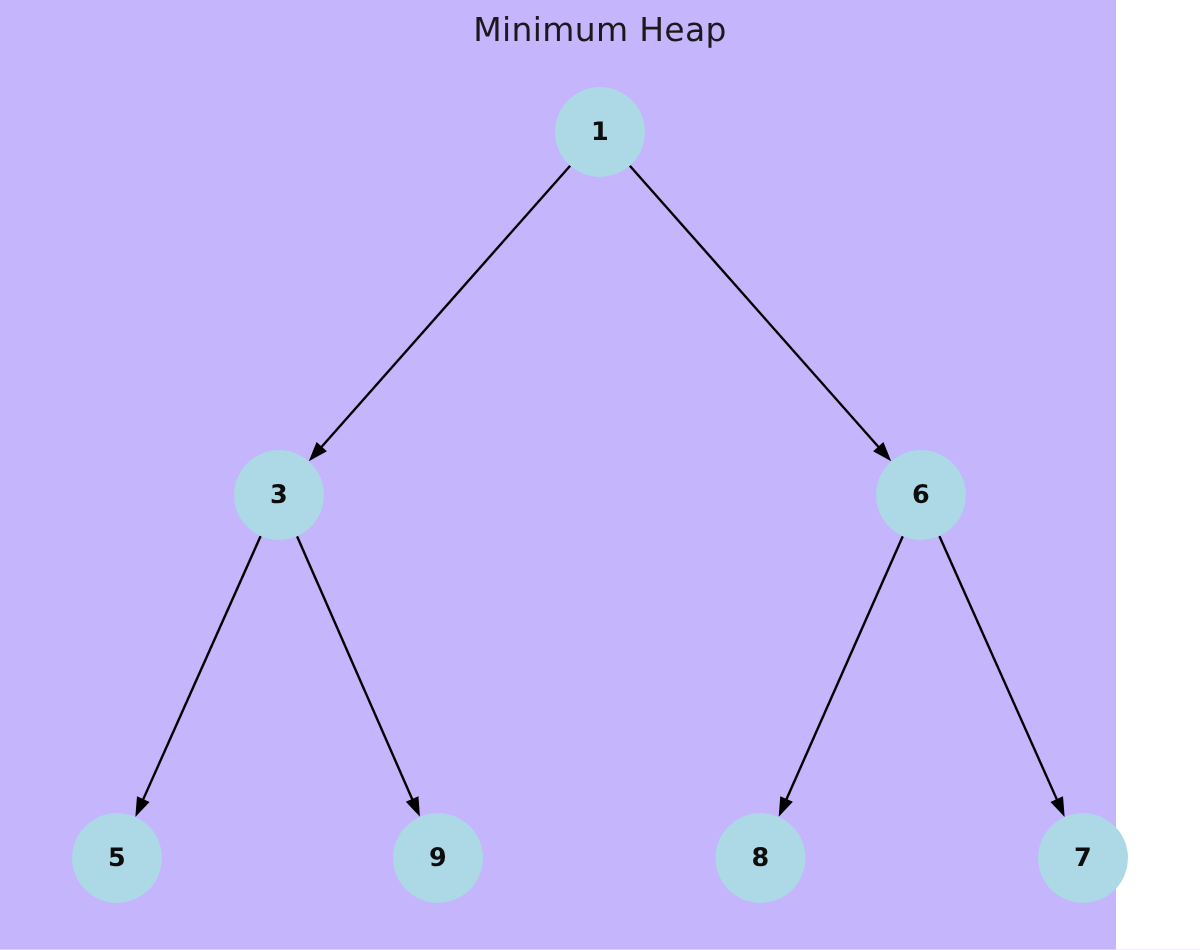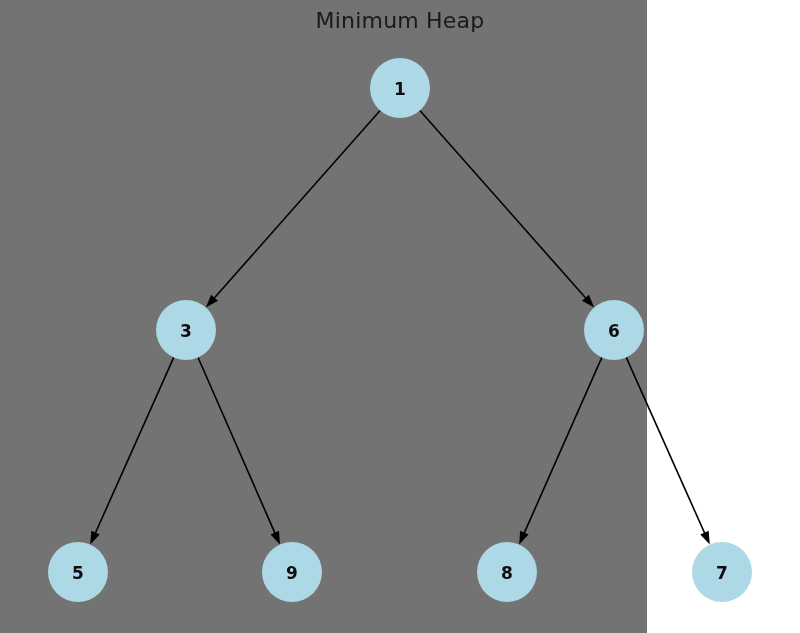--- a/index.html
+++ b/index.html
@@ -9,23 +9,23 @@
     background: #ffffff;
   }
   body {
     width: 800px;
     height: 633px;
     overflow: hidden;
     font-family: "DejaVu Sans", "Liberation Sans", sans-serif;
   }
   #figure {
     position: relative;
-    width: 647px;
+    width: 744px;
     height: 633px;
-    background: #737373;
+    background: #c4b5fd;
   }
   #figure-title {
     position: absolute;
     left: 0;
     top: 6px;
     width: 800px;
     text-align: center;
     font-family: "DejaVu Sans", "Liberation Sans", sans-serif;
     font-size: 22px;
     font-weight: 400;

